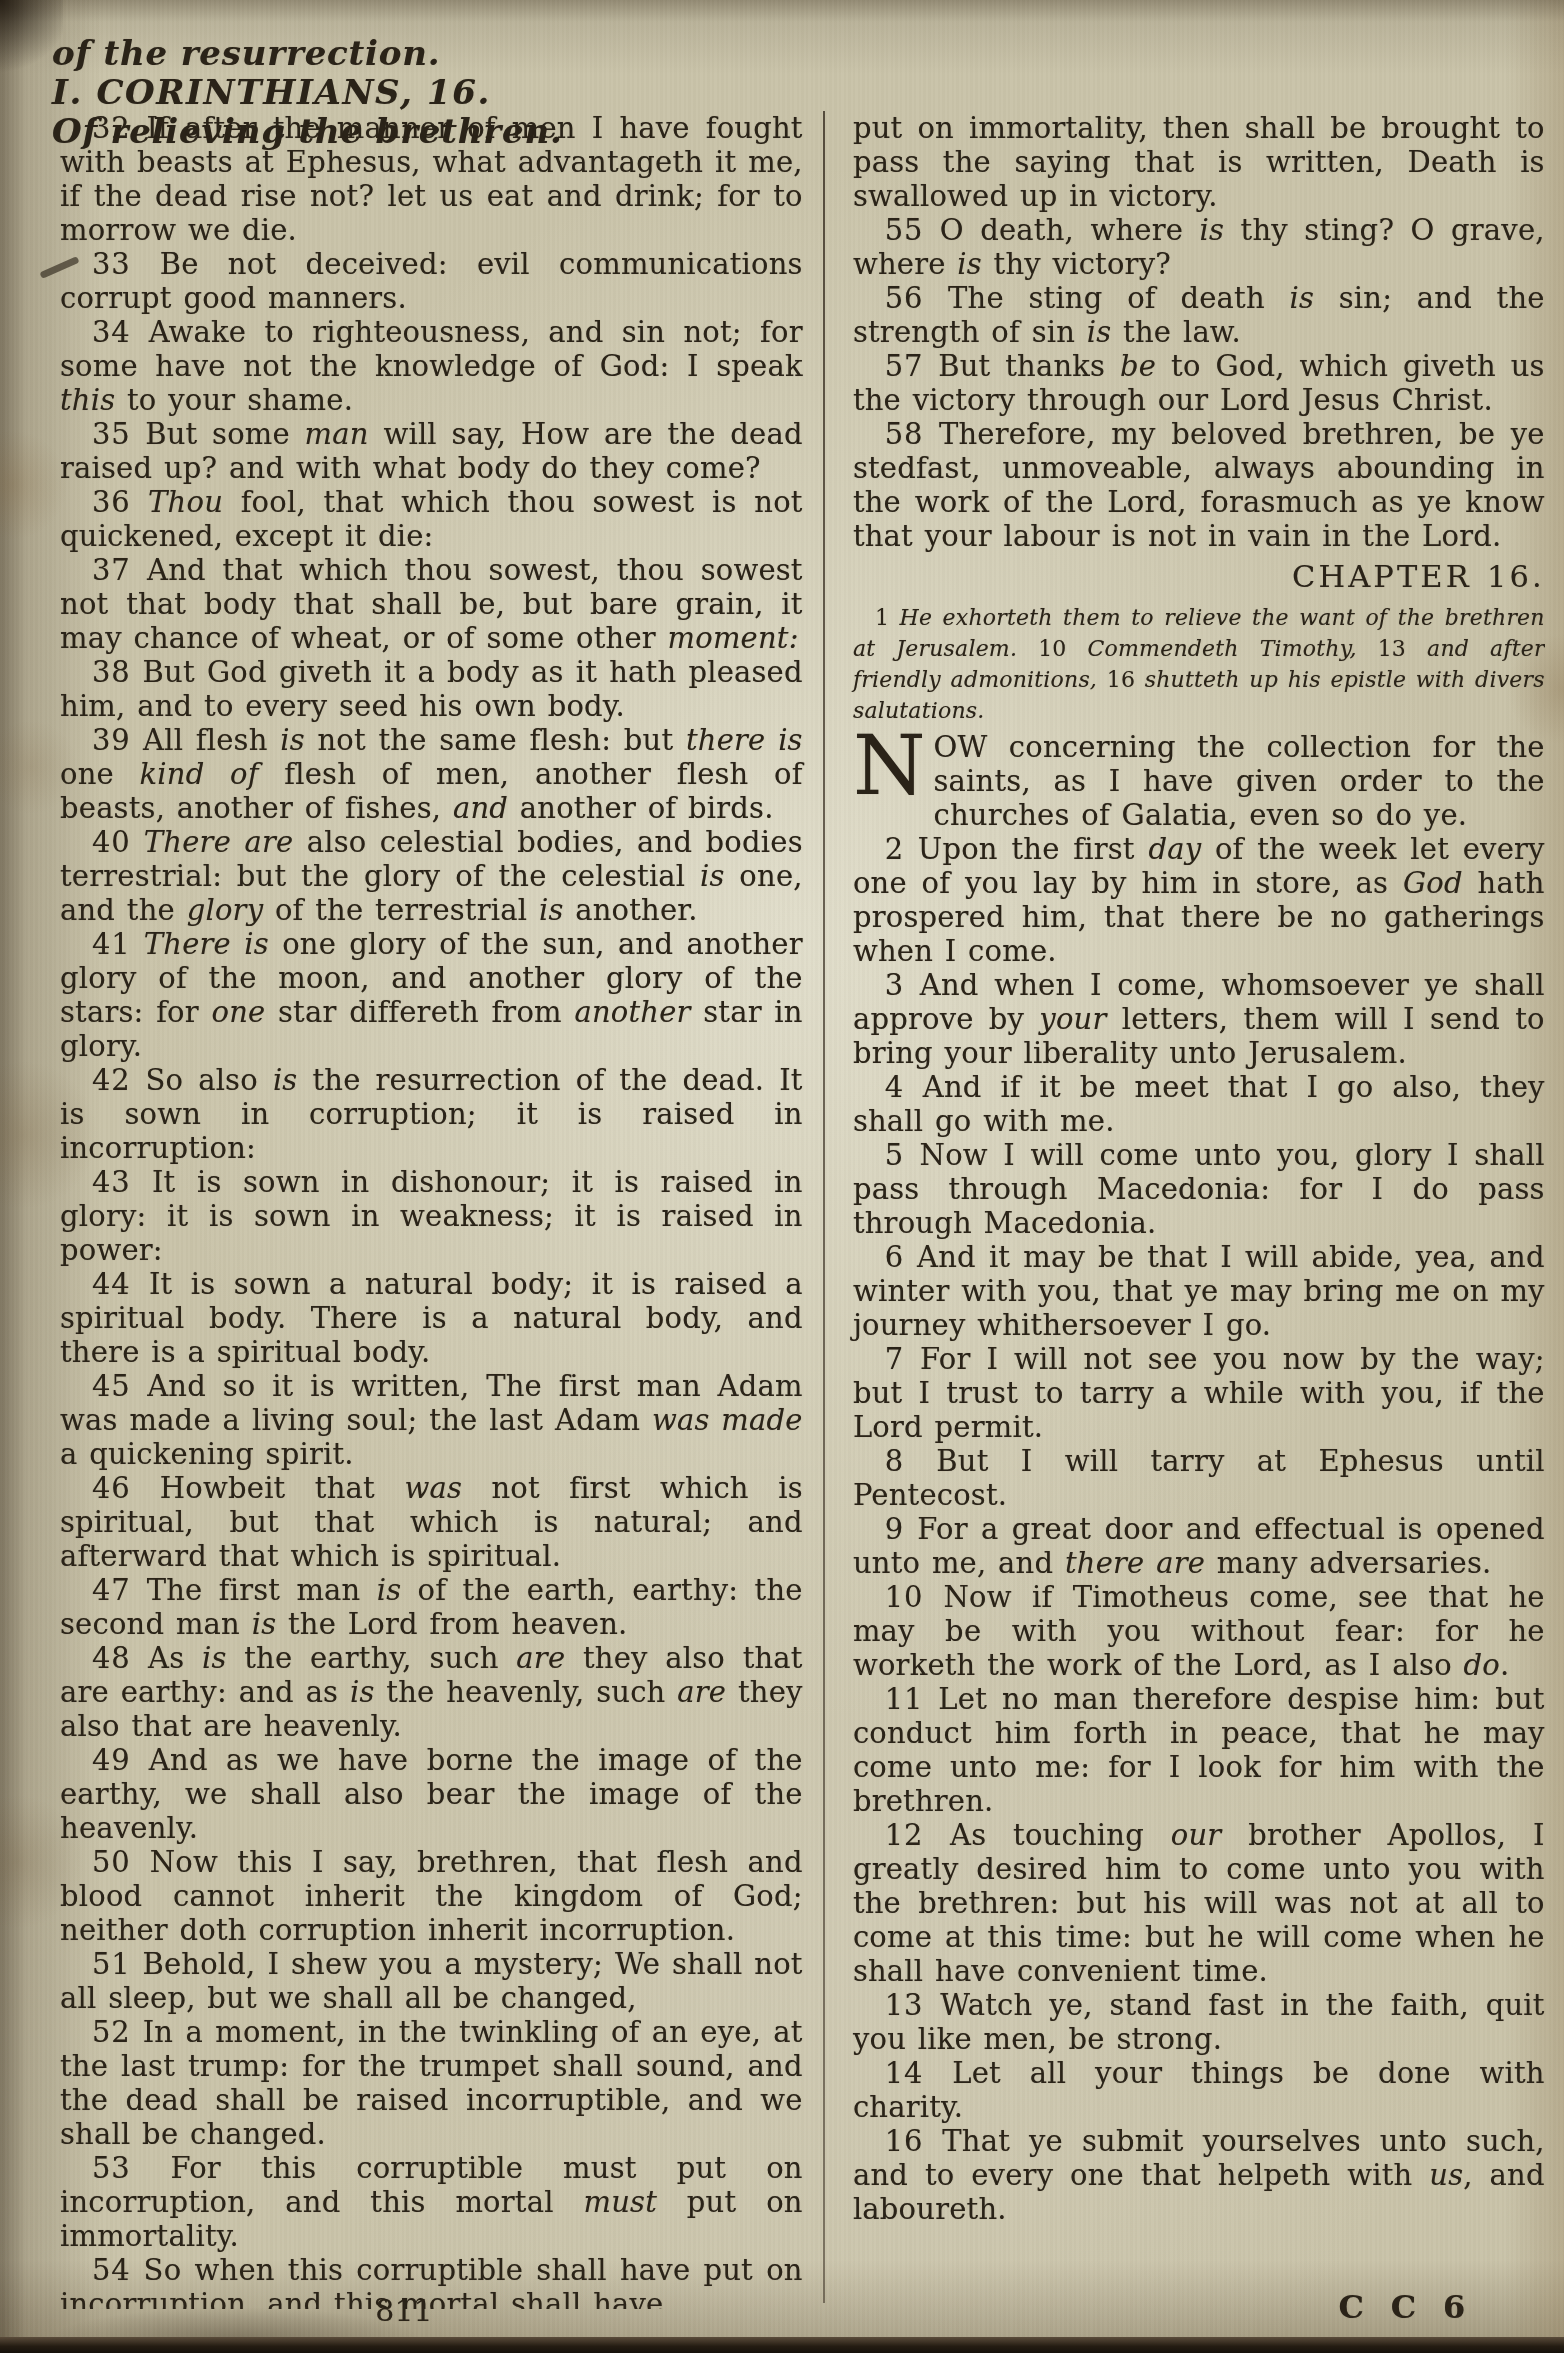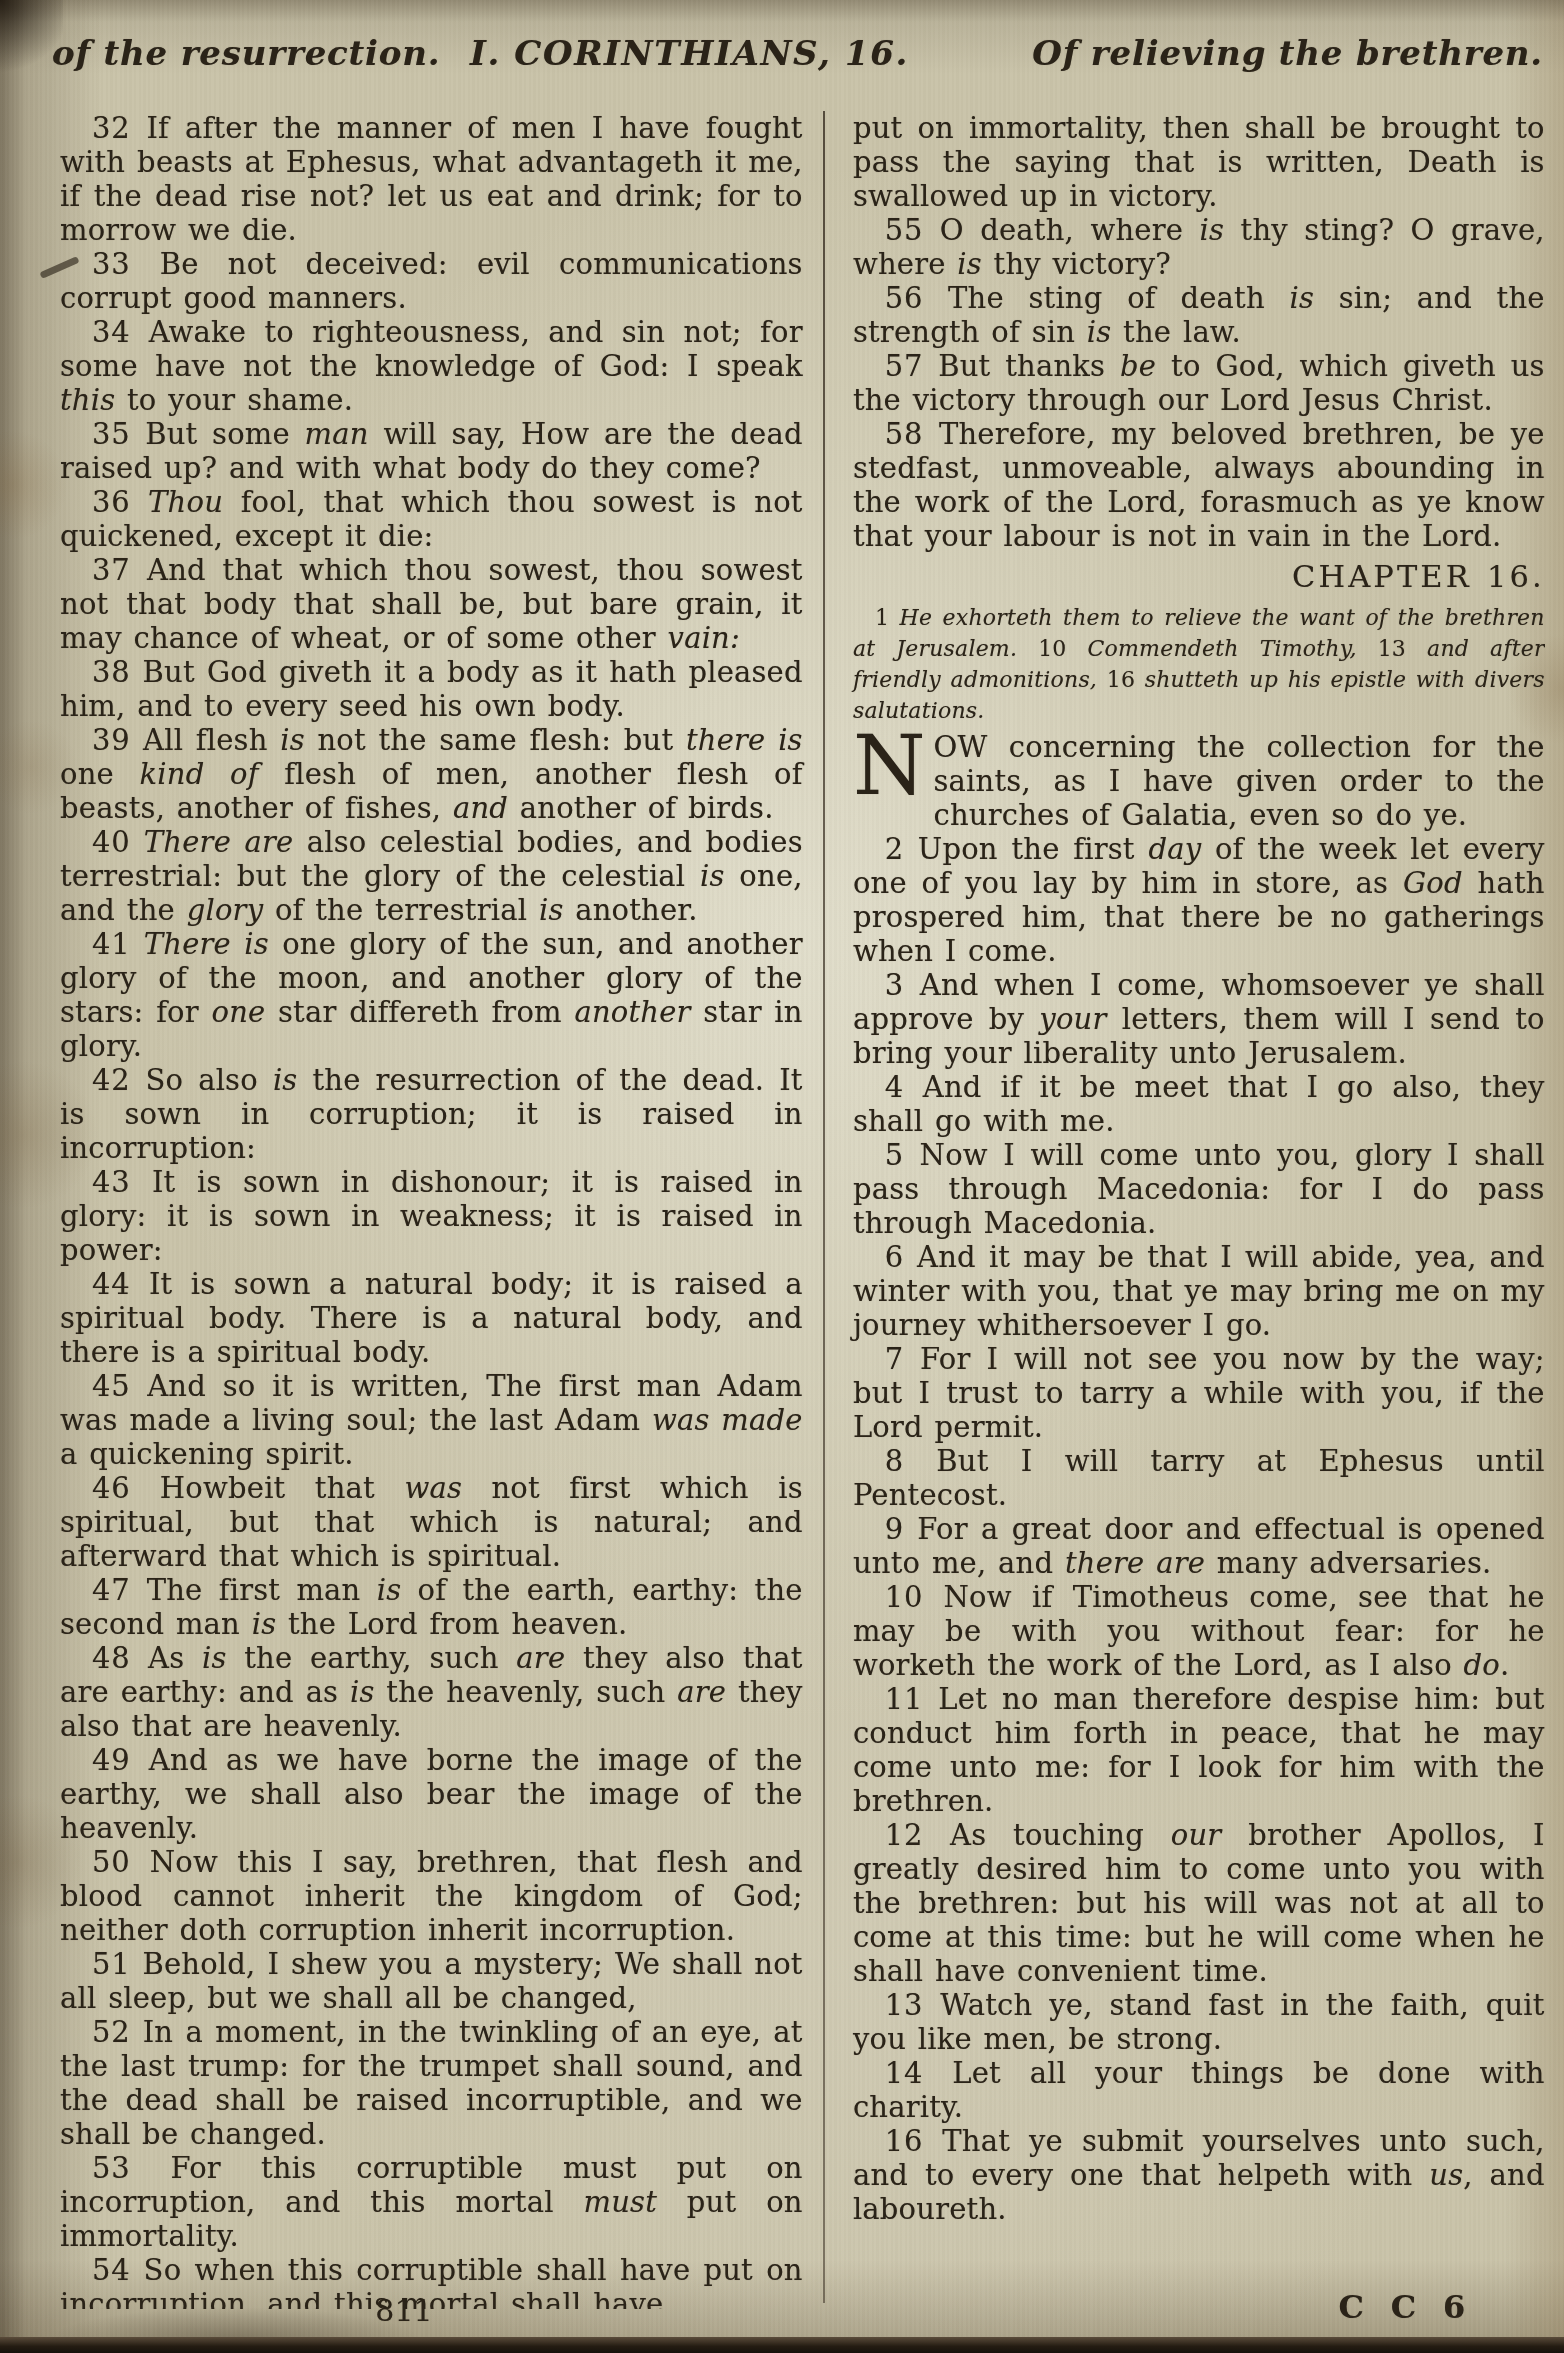--- a/index.html
+++ b/index.html
@@ -45,21 +45,21 @@
     position: absolute; left: 0; right: 0; bottom: 0; height: 17px;
     background: linear-gradient(to bottom, #5a4b3a 0%, #241c12 55%, #140f0a 100%);
   }
   .ink-smudge {
     position: absolute; left: 39px; top: 264px; width: 41px; height: 7px;
     background: rgba(48,40,28,0.65); border-radius: 3.9px; transform: rotate(-24deg);
   }
   .running-head {
     position: absolute; top: 34px; left: 52px; right: 22px;
     display: flex; justify-content: space-between; align-items: baseline;
-    font-size: 34px; line-height: 39px; white-space: nowrap;
+    font-size: 34px; line-height: 39px; white-space: nowrap; flex-direction: column;
   }
   .rh-left, .rh-right { font-style: italic; font-weight: bold; letter-spacing: 0.8px; }
   .rh-center { font-weight: bold; letter-spacing: 1.6px; padding-right: 94px; font-style: italic; }
   .text-block {
     position: absolute; top: 111px; left: 52px; right: 20.3px; bottom: 45px;
     display: flex;
   }
   .col {
     overflow: hidden; text-align: justify;
     font-size: 29px; line-height: 34px;
@@ -105,21 +105,21 @@
     <span class="rh-right">Of relieving the brethren.</span>
   </header>
 
   <main class="text-block">
     <section class="col col-left">
         <p class="verse"><span class="vnum">32</span> <span class="vtext">If after the manner of men I have fought with beasts at Ephesus, what advantageth it me, if the dead rise not? let us eat and drink; for to morrow we die.</span></p>
         <p class="verse"><span class="vnum">33</span> <span class="vtext">Be not deceived: evil communications corrupt good manners.</span></p>
         <p class="verse"><span class="vnum">34</span> <span class="vtext">Awake to righteousness, and sin not; for some have not the knowledge of God: I speak <i>this</i> to your shame.</span></p>
         <p class="verse"><span class="vnum">35</span> <span class="vtext">But some <i>man</i> will say, How are the dead raised up? and with what body do they come?</span></p>
         <p class="verse"><span class="vnum">36</span> <span class="vtext"><i>Thou</i> fool, that which thou sowest is not quickened, except it die:</span></p>
-        <p class="verse"><span class="vnum">37</span> <span class="vtext">And that which thou sowest, thou sowest not that body that shall be, but bare grain, it may chance of wheat, or of some other <i>vain:</i></span></p>
+        <p class="verse"><span class="vnum">37</span> <span class="vtext">And that which thou sowest, thou sowest not that body that shall be, but bare grain, it may chance of wheat, or of some other <i>moment:</i></span></p>
         <p class="verse"><span class="vnum">38</span> <span class="vtext">But God giveth it a body as it hath pleased him, and to every seed his own body.</span></p>
         <p class="verse"><span class="vnum">39</span> <span class="vtext">All flesh <i>is</i> not the same flesh: but <i>there is</i> one <i>kind of</i> flesh of men, another flesh of beasts, another of fishes, <i>and</i> another of birds.</span></p>
         <p class="verse"><span class="vnum">40</span> <span class="vtext"><i>There are</i> also celestial bodies, and bodies terrestrial: but the glory of the celestial <i>is</i> one, and the <i>glory</i> of the terrestrial <i>is</i> another.</span></p>
         <p class="verse"><span class="vnum">41</span> <span class="vtext"><i>There is</i> one glory of the sun, and another glory of the moon, and another glory of the stars: for <i>one</i> star differeth from <i>another</i> star in glory.</span></p>
         <p class="verse"><span class="vnum">42</span> <span class="vtext">So also <i>is</i> the resurrection of the dead. It is sown in corruption; it is raised in incorruption:</span></p>
         <p class="verse"><span class="vnum">43</span> <span class="vtext">It is sown in dishonour; it is raised in glory: it is sown in weakness; it is raised in power:</span></p>
         <p class="verse"><span class="vnum">44</span> <span class="vtext">It is sown a natural body; it is raised a spiritual body. There is a natural body, and there is a spiritual body.</span></p>
         <p class="verse"><span class="vnum">45</span> <span class="vtext">And so it is written, The first man Adam was made a living soul; the last Adam <i>was made</i> a quickening spirit.</span></p>
         <p class="verse"><span class="vnum">46</span> <span class="vtext">Howbeit that <i>was</i> not first which is spiritual, but that which is natural; and afterward that which is spiritual.</span></p>
         <p class="verse"><span class="vnum">47</span> <span class="vtext">The first man <i>is</i> of the earth, earthy: the second man <i>is</i> the Lord from heaven.</span></p>

